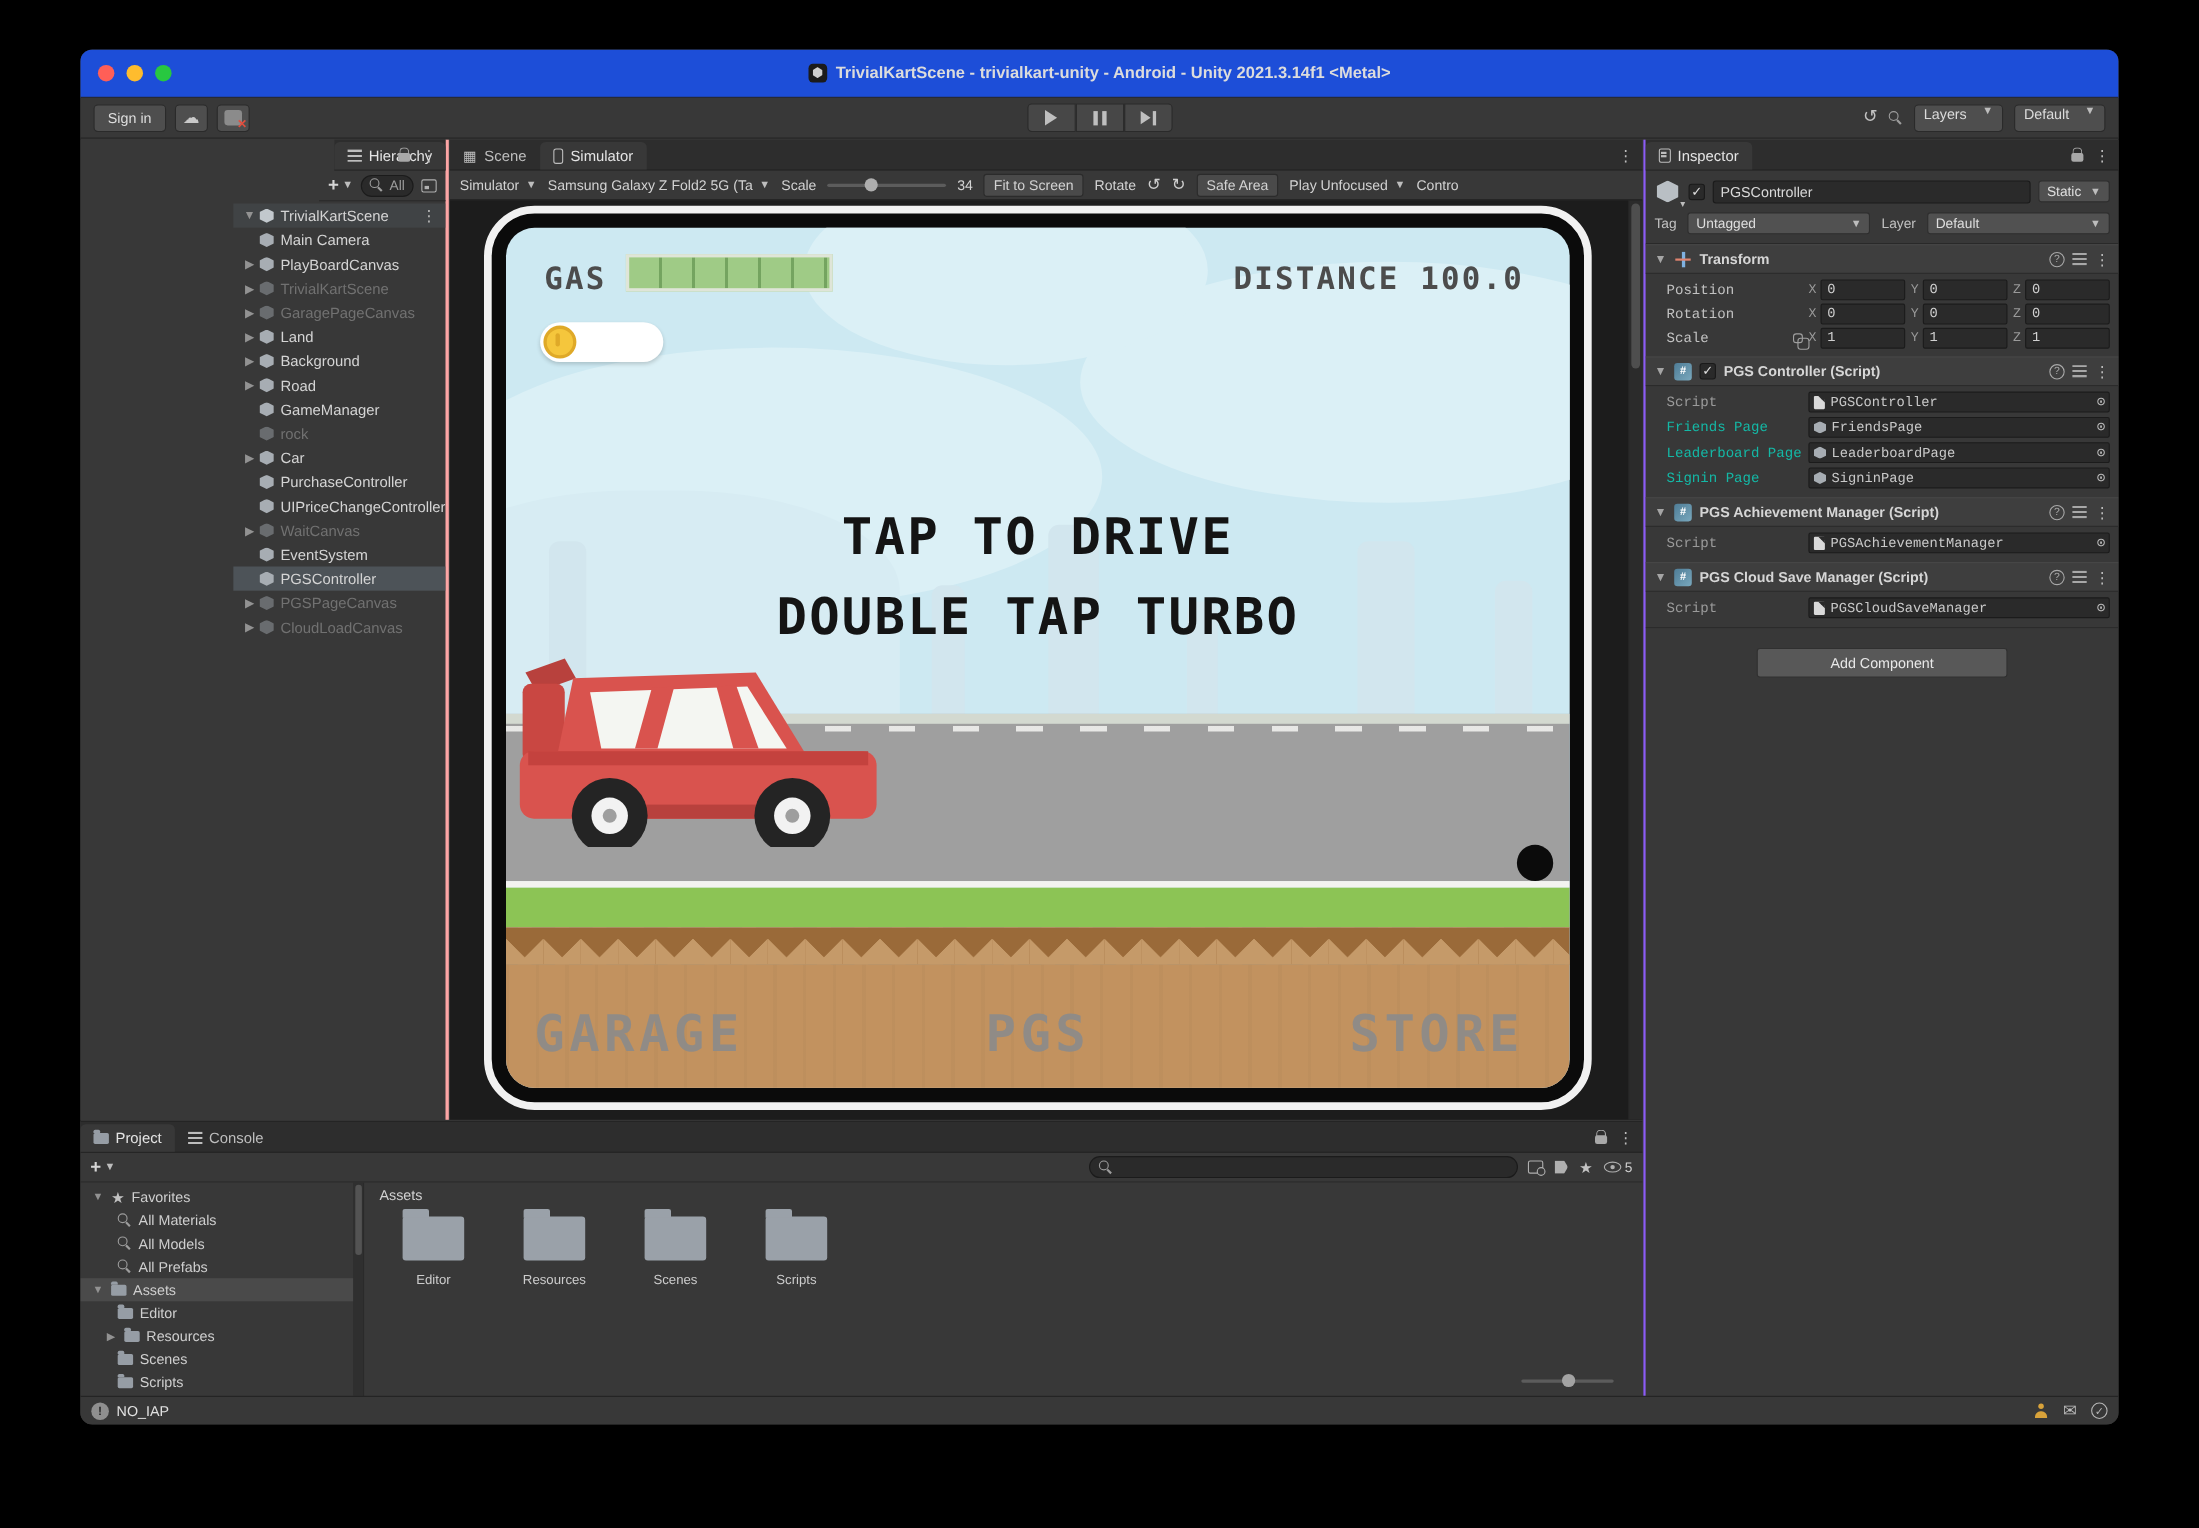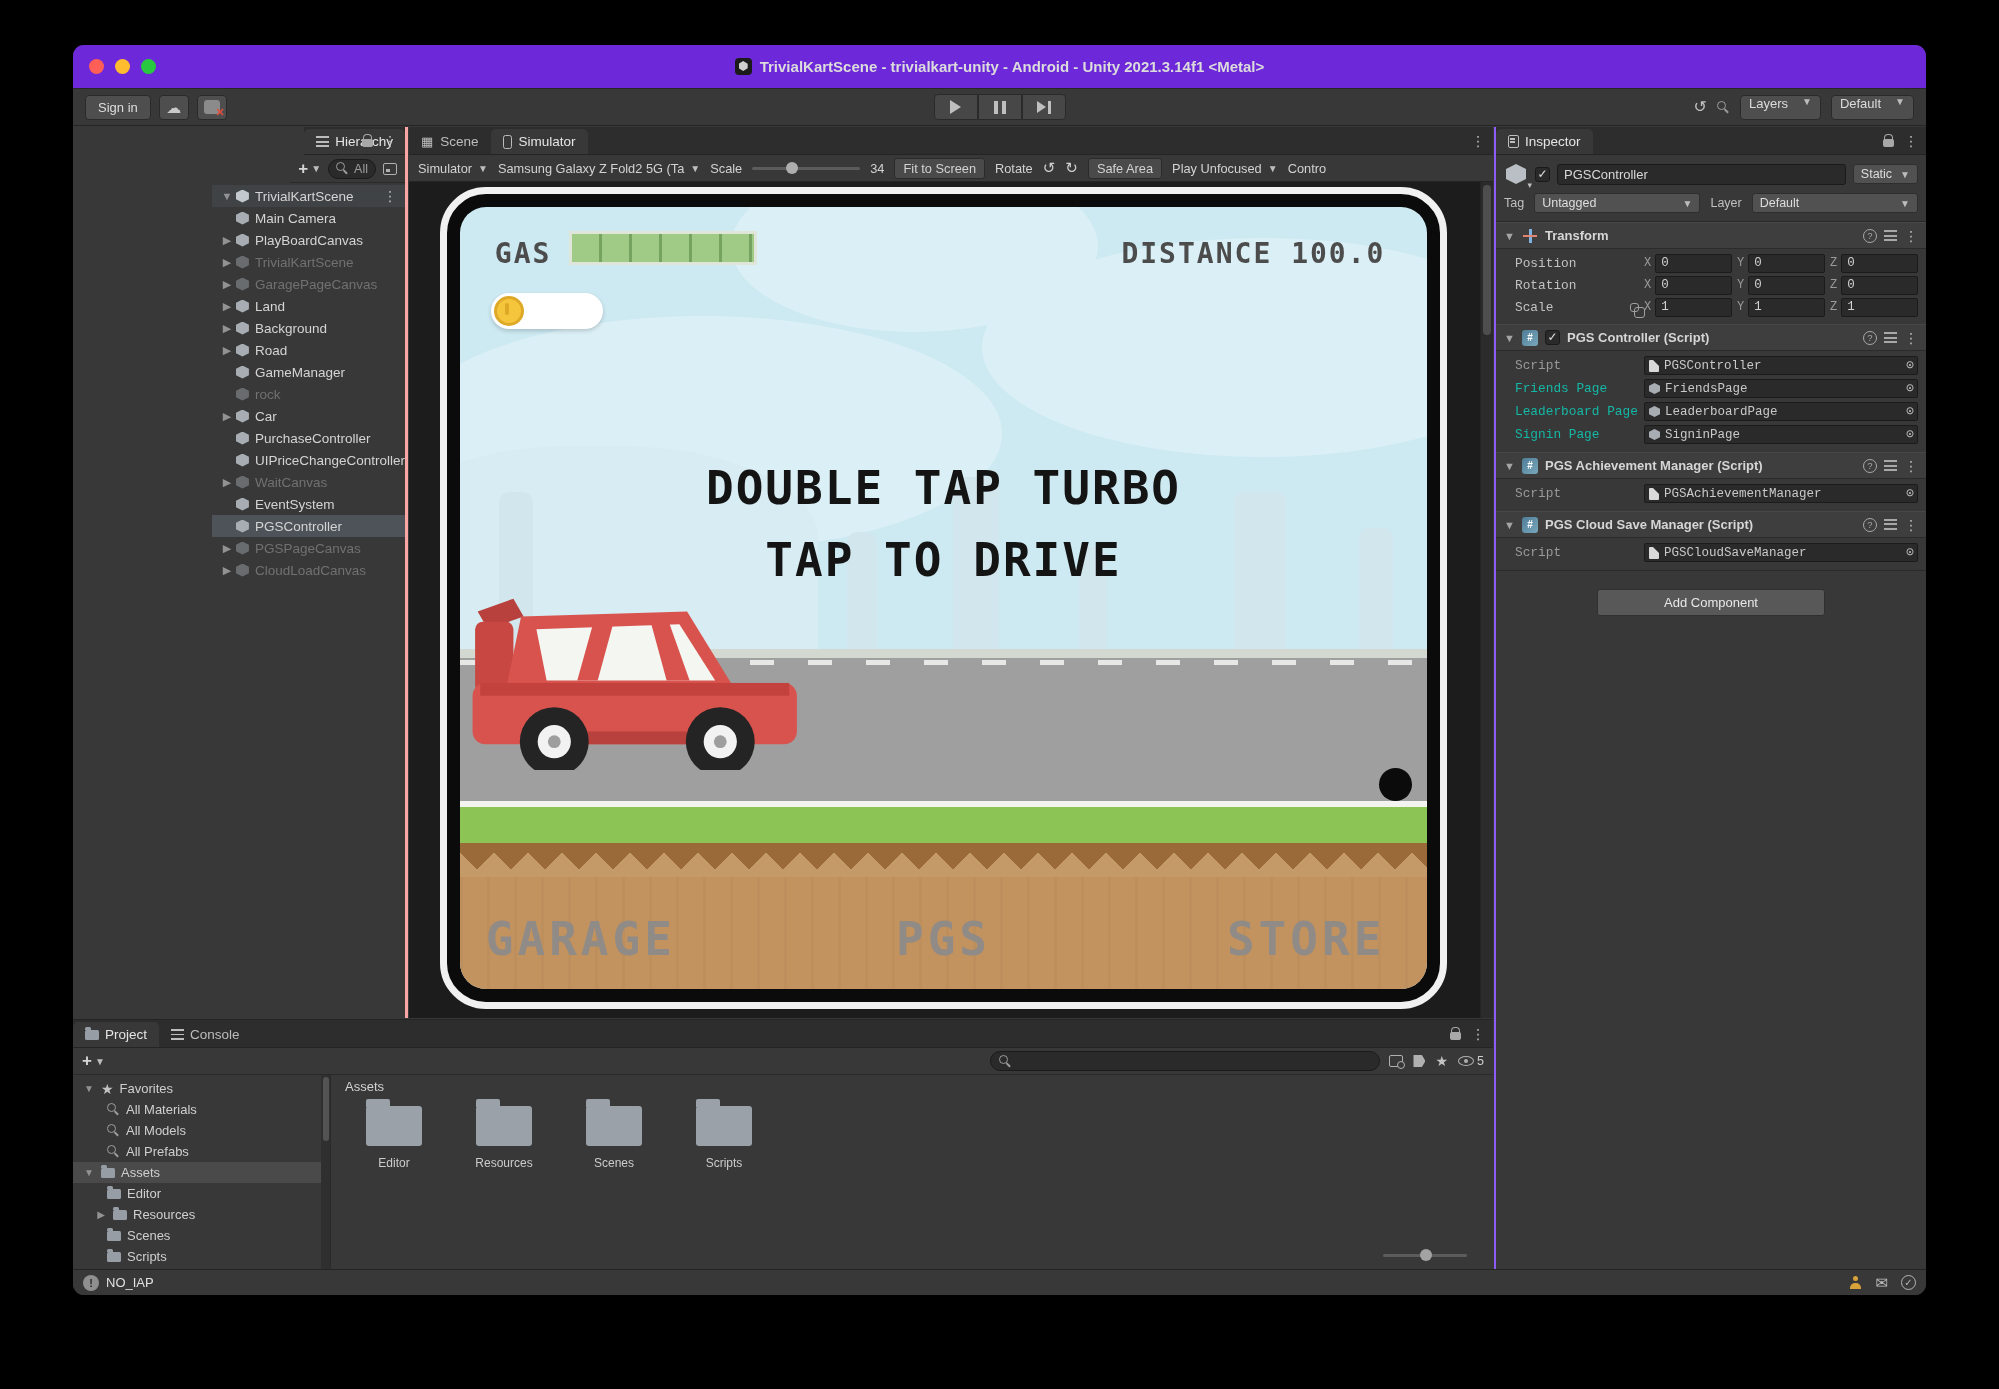--- a/index.html
+++ b/index.html
@@ -1,21 +1,21 @@
 <!DOCTYPE html>
 <html><head>
 <meta charset="utf-8">
 <style>
   html,body{margin:0;padding:0;background:#000;width:1999px;height:1389px;overflow:hidden;
     font-family:"Liberation Sans",sans-serif;-webkit-font-smoothing:antialiased;}
   *{box-sizing:border-box;}
   #window{position:absolute;left:73px;top:45px;width:1853px;height:1250px;background:#383838;
     border-radius:11px;overflow:hidden;box-shadow:0 20px 60px rgba(0,0,0,.8);}
   
-  .titlebar{height:44px;background:#6d28d9;border-bottom:1px solid #272727;position:relative;
+  .titlebar{height:44px;background:#1d4ed8;border-bottom:1px solid #272727;position:relative;
     display:flex;align-items:center;justify-content:center;}
   .lights{position:absolute;left:16px;top:0;height:100%;display:flex;align-items:center;gap:11px;}
   .light{width:15px;height:15px;border-radius:50%;}
   .l-red{background:#ff5f57}.l-yel{background:#febc2e}.l-grn{background:#28c840}
   .titletext{display:flex;align-items:center;gap:8px;color:#dcdcdc;font-size:15px;font-weight:bold;}
   .unibadge{width:17px;height:17px;background:#1b1b1b;border-radius:4px;position:relative;}
   .unibadge::after{content:"";position:absolute;left:4px;top:3px;width:9px;height:10px;background:#cfcfcf;
     clip-path:polygon(50% 0,100% 28%,100% 72%,50% 100%,0 72%,0 28%);}
   
   .toolbar{height:37px;background:#383838;border-bottom:1px solid #252525;display:flex;align-items:center;
@@ -464,22 +464,22 @@
             <div class="gaslabel pix">GAS</div>
             <div class="gasbar"></div>
             <div class="distance pix">
               <span>DISTANCE</span>
               <span>100.0</span>
             </div>
             <div class="toggle">
               <span class="coin"></span>
             </div>
             <div class="instr pix">
+              <div>TAP TO DRIVE</div>
               <div>DOUBLE TAP TURBO</div>
-              <div>TAP TO DRIVE</div>
             </div>
 
             <div class="carwrap">
               <svg viewBox="0 0 260 150" width="332" height="192">
                 <polygon points="6,26 34,16 42,30 14,40" fill="#b8413d"></polygon>
                 <rect x="4" y="34" width="30" height="56" rx="6" fill="#c94742"></rect>
                 <path d="M28 88 L40 30 L170 26 L208 88 Z" fill="#d9534e"></path>
                 <path d="M52 40 L164 36 L192 80 L60 80 Z" fill="#f4f6f2"></path>
                 <polygon points="96,37 112,36 100,80 84,80" fill="#d9534e"></polygon>
                 <polygon points="142,36 156,35 172,80 154,80" fill="#d9534e"></polygon>

